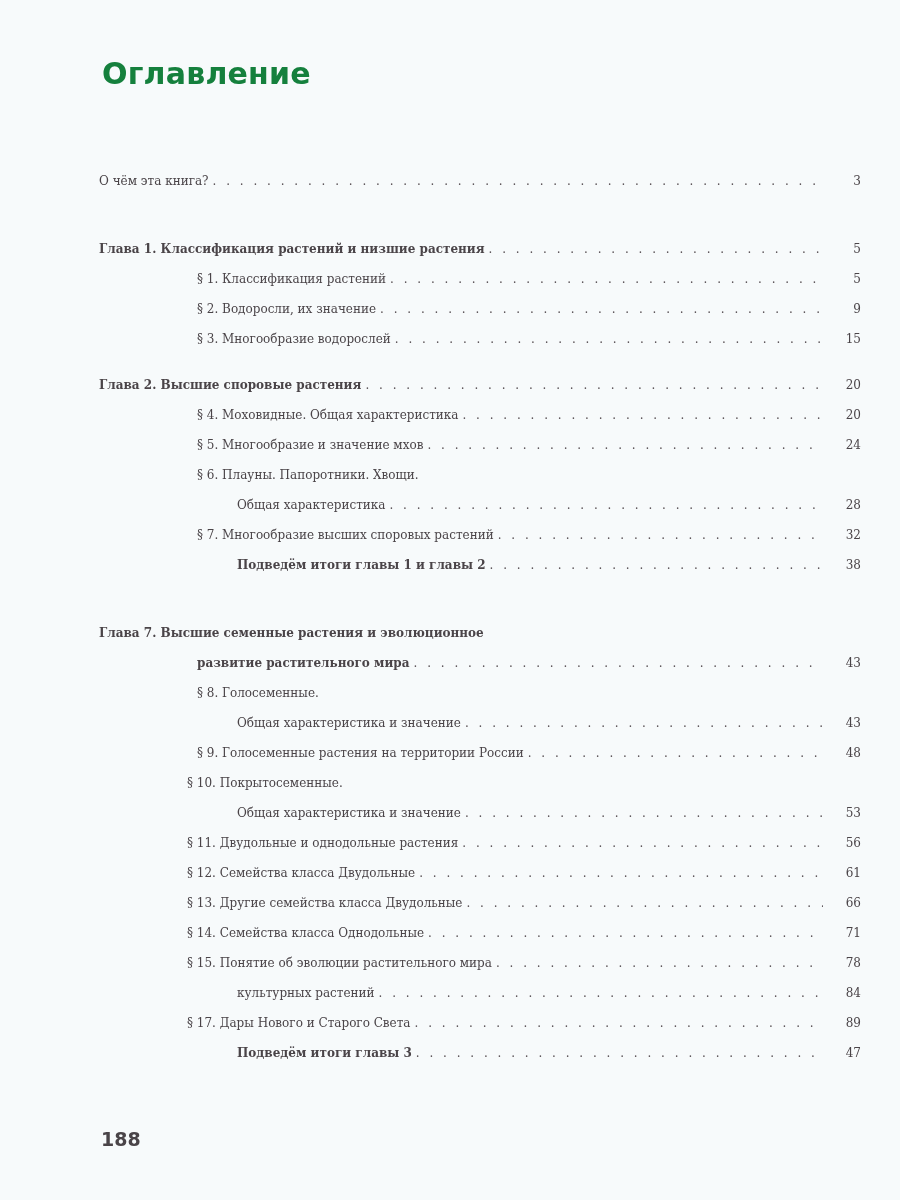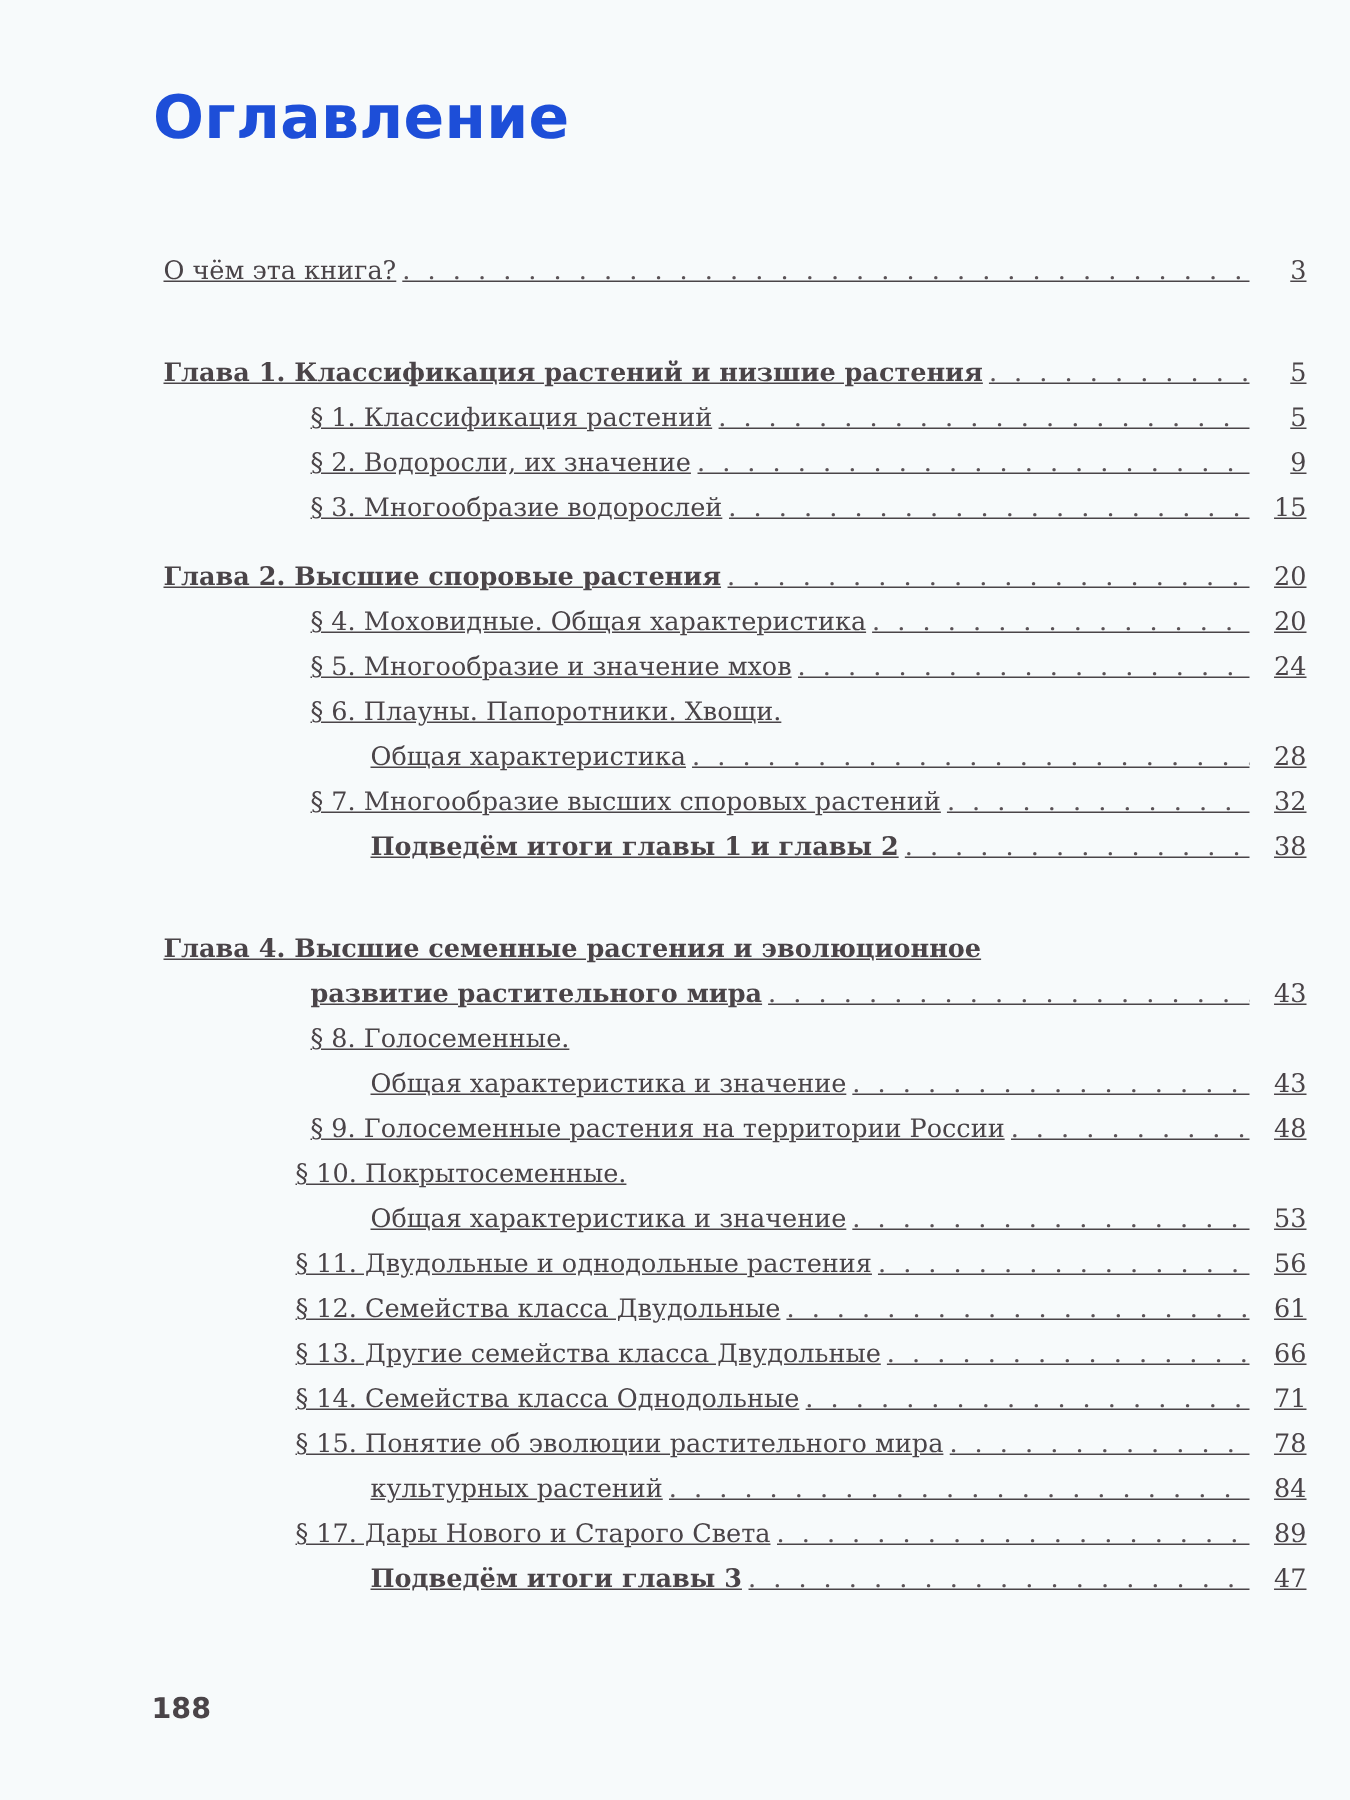--- a/index.html
+++ b/index.html
@@ -13,33 +13,32 @@
     position: relative;
     overflow: hidden;
     color: #4a4448;
   }
   .page-title {
     position: absolute;
     left: 102px;
     top: 56px;
     font-family: "DejaVu Sans", sans-serif;
     font-weight: bold;
-    font-size: 40px;
-    color: #1d4ed8;
+    font-size: 30px;
+    color: #15803d;
     letter-spacing: 0.2px;
   }
   .toc {
     position: absolute;
-    left: 109px;
+    left: 99px;
     top: 166px;
     width: 762px;
     font-family: "DejaVu Serif", serif;
-    font-size: 17px;
+    font-size: 12px;
     color: #4a4448;
-    text-decoration: underline;
   }
   .row {
     position: relative;
     display: flex;
     align-items: baseline;
     height: 30px;
     line-height: 30px;
     white-space: nowrap;
   }
   .row .label {
@@ -136,21 +135,21 @@
     <span class="dots">. . . . . . . . . . . . . . . . . . . . . . . . . . . . . . . . . . . . . . . . . . . . . . . . . . . . . . . . . . . . . . . . . . .</span>
     <span class="page">32</span>
   </div>
   <div class="row indent-2 bold">
     <span class="label">Подведём итоги главы 1 и главы 2</span>
     <span class="dots">. . . . . . . . . . . . . . . . . . . . . . . . . . . . . . . . . . . . . . . . . . . . . . . . . . . . . . . . . . . . . . . . . . .</span>
     <span class="page">38</span>
   </div>
 
   <div class="row bold no-page gap-xl">
-    <span class="label">Глава 4. Высшие семенные растения и эволюционное</span>
+    <span class="label">Глава 7. Высшие семенные растения и эволюционное</span>
   </div>
   <div class="row bold indent-1">
     <span class="label">развитие растительного мира</span>
     <span class="dots">. . . . . . . . . . . . . . . . . . . . . . . . . . . . . . . . . . . . . . . . . . . . . . . . . . . . . . . . . . . . . . . . . . .</span>
     <span class="page">43</span>
   </div>
   <div class="row indent-1 no-page">
     <span class="label">§ 8. Голосеменные.</span>
   </div>
   <div class="row indent-2">

